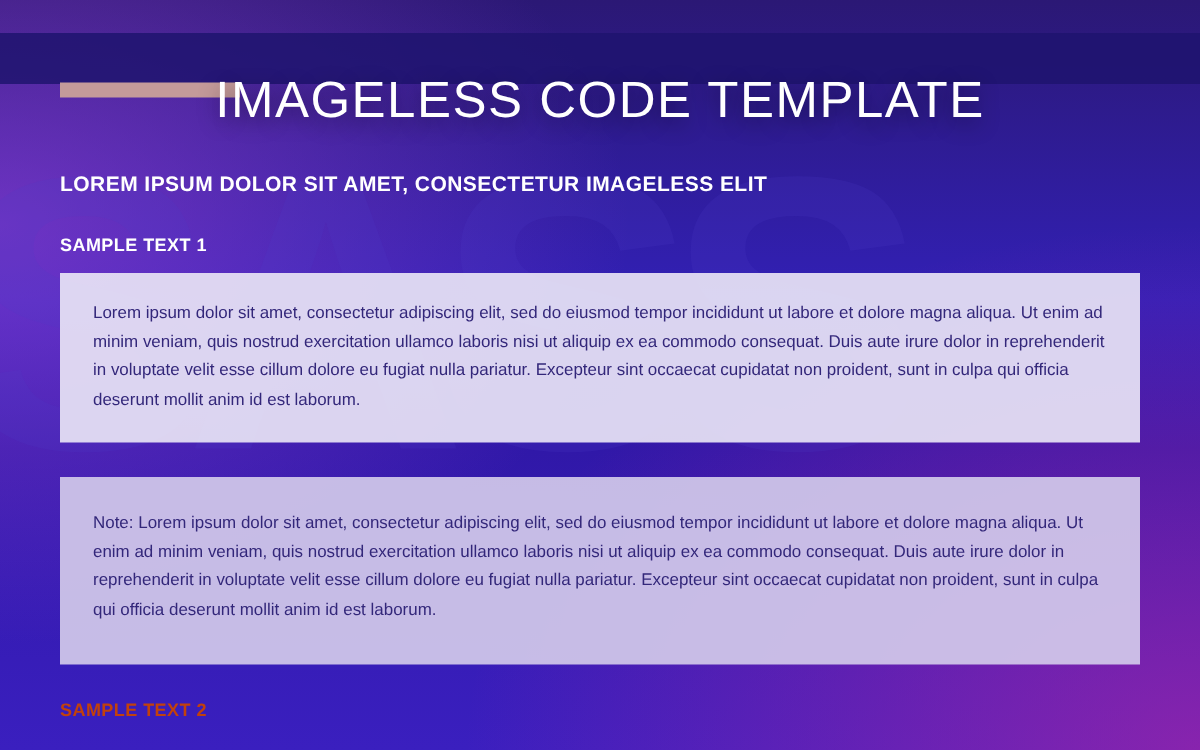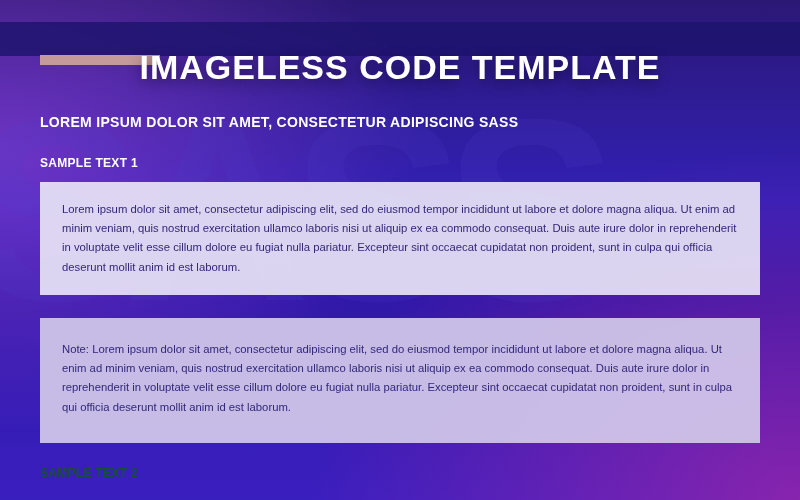--- a/index.html
+++ b/index.html
@@ -23,21 +23,21 @@
   .topbar {
     position:absolute; top:22px; left:0; right:0; height:34px;
     background:rgba(30,20,110,0.85);
   }
   .accent {
     position:absolute; top:55px; left:40px; width:120px; height:10px;
     background:#c49a9a;
   }
   .title {
     position:absolute; top:48px; width:100%; text-align:center;
-    font-size:34px; font-weight:700; color:#fff; letter-spacing:1px;
+    font-size:34px; font-weight:400; color:#fff; letter-spacing:1px;
     text-shadow:0 4px 14px rgba(0,0,0,0.45);
   }
   .subtitle {
     position:absolute; top:114px; left:40px; color:#fff;
     font-size:14px; font-weight:600; letter-spacing:0.3px;
   }
   .sec1 {
     position:absolute; top:156px; left:40px; color:#fff;
     font-size:12px; font-weight:700; letter-spacing:0.3px;
   }
@@ -48,34 +48,34 @@
     color:#33277a; font-size:11.3px; line-height:1.7;
   }
   .panel2 {
     position:absolute; top:318px; left:40px; right:40px;
     background:rgba(210,202,234,0.92);
     padding:22px 22px 26px 22px;
     color:#33277a; font-size:11.3px; line-height:1.7;
   }
   .panel2 .note-label { font-weight:400; }
   .sec2 {
-    position:absolute; top:466px; left:40px; color:#14532d;
+    position:absolute; top:466px; left:40px; color:#c2410c;
     font-size:12px; font-weight:700; letter-spacing:0.3px;
   }
 </style>
 </head>
 <body>
 
 <div class="bg"></div>
 <div class="ghost">SASS</div>
 <div class="topbar"></div>
 <div class="accent"></div>
 
 <h1 class="title">IMAGELESS CODE TEMPLATE</h1>
-<div class="subtitle">LOREM IPSUM DOLOR SIT AMET, CONSECTETUR ADIPISCING SASS</div>
+<div class="subtitle">LOREM IPSUM DOLOR SIT AMET, CONSECTETUR IMAGELESS ELIT</div>
 
 <div class="sec1">SAMPLE TEXT 1</div>
 
 <div class="panel1">
   <span>Lorem ipsum dolor sit amet, consectetur adipiscing elit, sed do eiusmod tempor incididunt ut labore et dolore magna aliqua. Ut enim ad minim veniam, quis nostrud exercitation ullamco laboris nisi ut aliquip ex ea commodo consequat. Duis aute irure dolor in reprehenderit in voluptate velit esse cillum dolore eu fugiat nulla pariatur. Excepteur sint occaecat cupidatat non proident, sunt in culpa qui officia deserunt mollit anim id est laborum.</span>
 </div>
 
 <div class="panel2">
   <span class="note-label">Note:</span><span> Lorem ipsum dolor sit amet, consectetur adipiscing elit, sed do eiusmod tempor incididunt ut labore et dolore magna aliqua. Ut enim ad minim veniam, quis nostrud exercitation ullamco laboris nisi ut aliquip ex ea commodo consequat. Duis aute irure dolor in reprehenderit in voluptate velit esse cillum dolore eu fugiat nulla pariatur. Excepteur sint occaecat cupidatat non proident, sunt in culpa qui officia deserunt mollit anim id est laborum.</span>
 </div>

